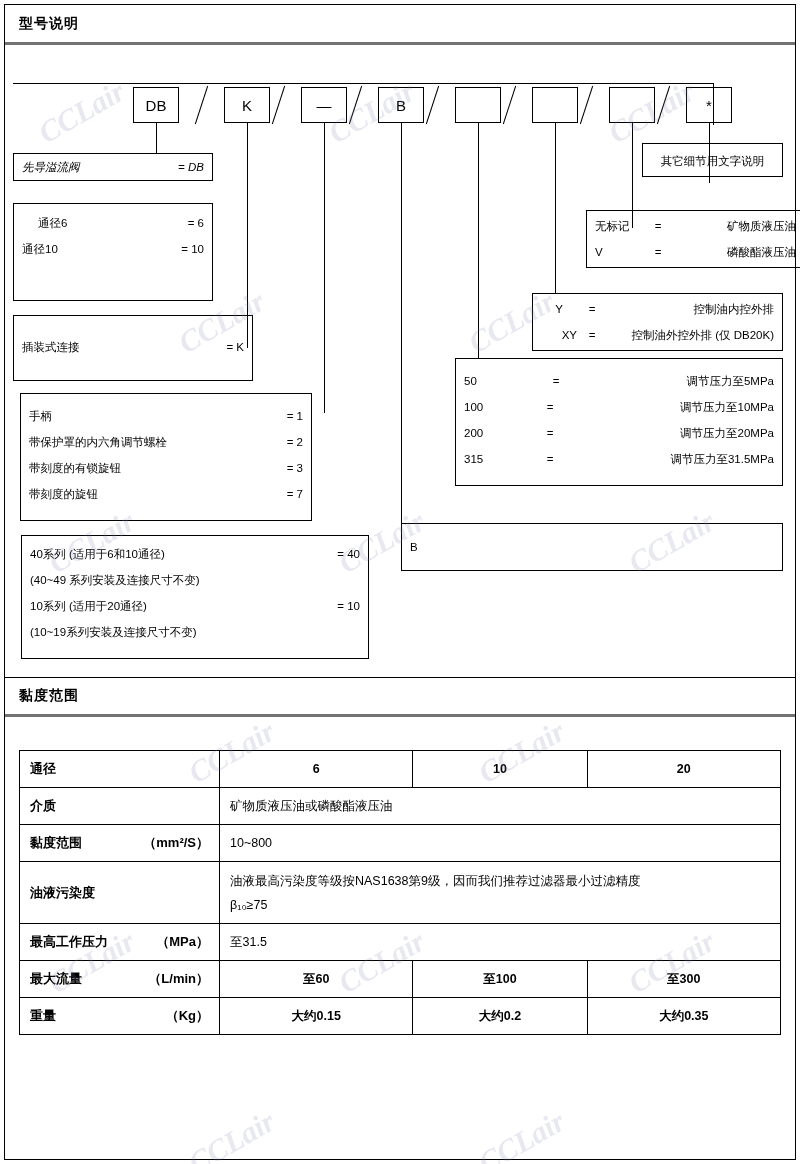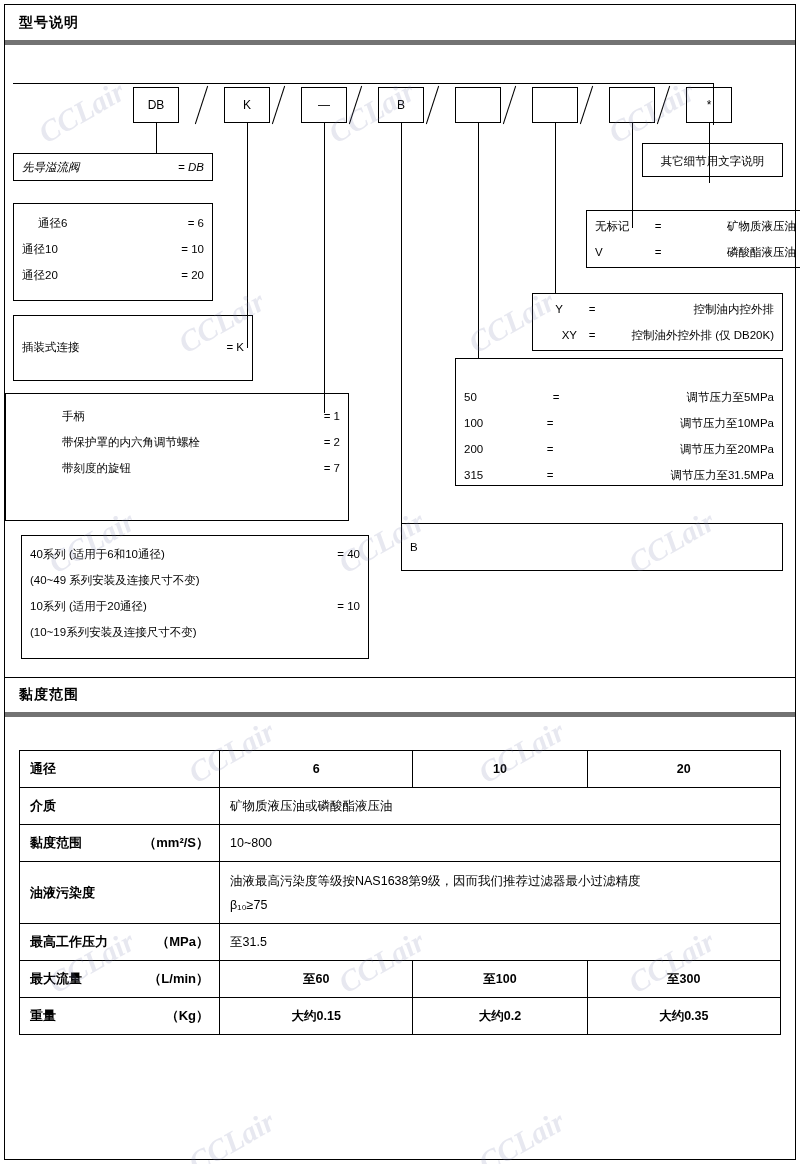--- a/index.html
+++ b/index.html
@@ -16,21 +16,21 @@
     position: absolute;
     left: 4px; top: 4px;
     width: 792px; height: 1156px;
     border: 1px solid #000;
   }
   
   .sec-head {
     position: absolute;
     left: 0; width: 790px;
     height: 40px;
-    border-bottom: 5px solid #737373;
+    border-bottom: 3px solid #737373;
     display: flex;
     align-items: center;
   }
   .sec-head .title {
     font-size: 14px;
     font-weight: bold;
     margin-left: 14px;
     letter-spacing: 1px;
   }
   #sec1 { top: 0; }
@@ -39,21 +39,21 @@
   
   .diagram { position: absolute; left: 0; top: 40px; width: 790px; height: 632px; }
 
   .cell {
     position: absolute;
     border: 1px solid #000;
     height: 36px;
     display: flex;
     align-items: center;
     justify-content: center;
-    font-size: 12px;
+    font-size: 15px;
     background: transparent;
   }
   .leader {
     position: absolute;
     border-left: 1px solid #000;
     width: 0;
   }
   .hline {
     position: absolute;
     border-top: 1px solid #000;
@@ -160,41 +160,41 @@
 
     <div class="box" style="left:8px; top:158px; width:200px; height:98px;">
       <div class="row" style="margin-top:6px;margin-left:16px;">
         <span class="lbl">通径6</span>
         <span class="eq">= 6</span>
       </div>
       <div class="row">
         <span class="lbl">通径10</span>
         <span class="eq">= 10</span>
       </div>
-      <div class="row">
-        <span class="lbl">通径20</span>
-        <span class="eq">= 20</span>
-      </div>
     </div>
 
     <div class="box" style="left:8px; top:270px; width:240px; height:66px;">
       <div class="row" style="margin-top:18px;">
         <span class="lbl">插装式连接</span>
         <span class="eq">= K</span>
       </div>
     </div>
 
-    <div class="box" style="left:0; top:348px; width:344px; height:128px;padding-left:48px;">
+    <div class="box" style="left:15px; top:348px; width:292px; height:128px;">
       <div class="row" style="margin-top:9px;">
         <span class="lbl">手柄</span>
         <span class="eq">= 1</span>
       </div>
       <div class="row">
         <span class="lbl">带保护罩的内六角调节螺栓</span>
         <span class="eq">= 2</span>
+      </div>
+      <div class="row">
+        <span class="lbl">带刻度的有锁旋钮</span>
+        <span class="eq">= 3</span>
       </div>
       <div class="row">
         <span class="lbl">带刻度的旋钮</span>
         <span class="eq">= 7</span>
       </div>
     </div>
 
     <div class="box" style="left:16px; top:490px; width:348px; height:124px;">
       <div class="row" style="margin-top:5px;">
         <span class="lbl">40系列 (适用于6和10通径)</span>
@@ -214,21 +214,21 @@
       </div>
     </div>
 
     <div class="box" style="left:396px; top:478px; width:382px; height:48px;">
       <div class="row" style="margin-top:10px;">
         <span class="lbl">B</span>
       </div>
     </div>
 
     <div class="box" style="left:450px; top:313px; width:328px; height:128px;">
-      <div class="row2" style="margin-top:25px;gap:6px;">
+      <div class="row2" style="margin-top:9px;gap:6px;">
         <span class="a">50</span>
         <span class="b">=</span>
         <span class="c">调节压力至5MPa</span>
       </div>
       <div class="row2">
         <span class="a">100</span>
         <span class="b">=</span>
         <span class="c">调节压力至10MPa</span>
       </div>
       <div class="row2">

